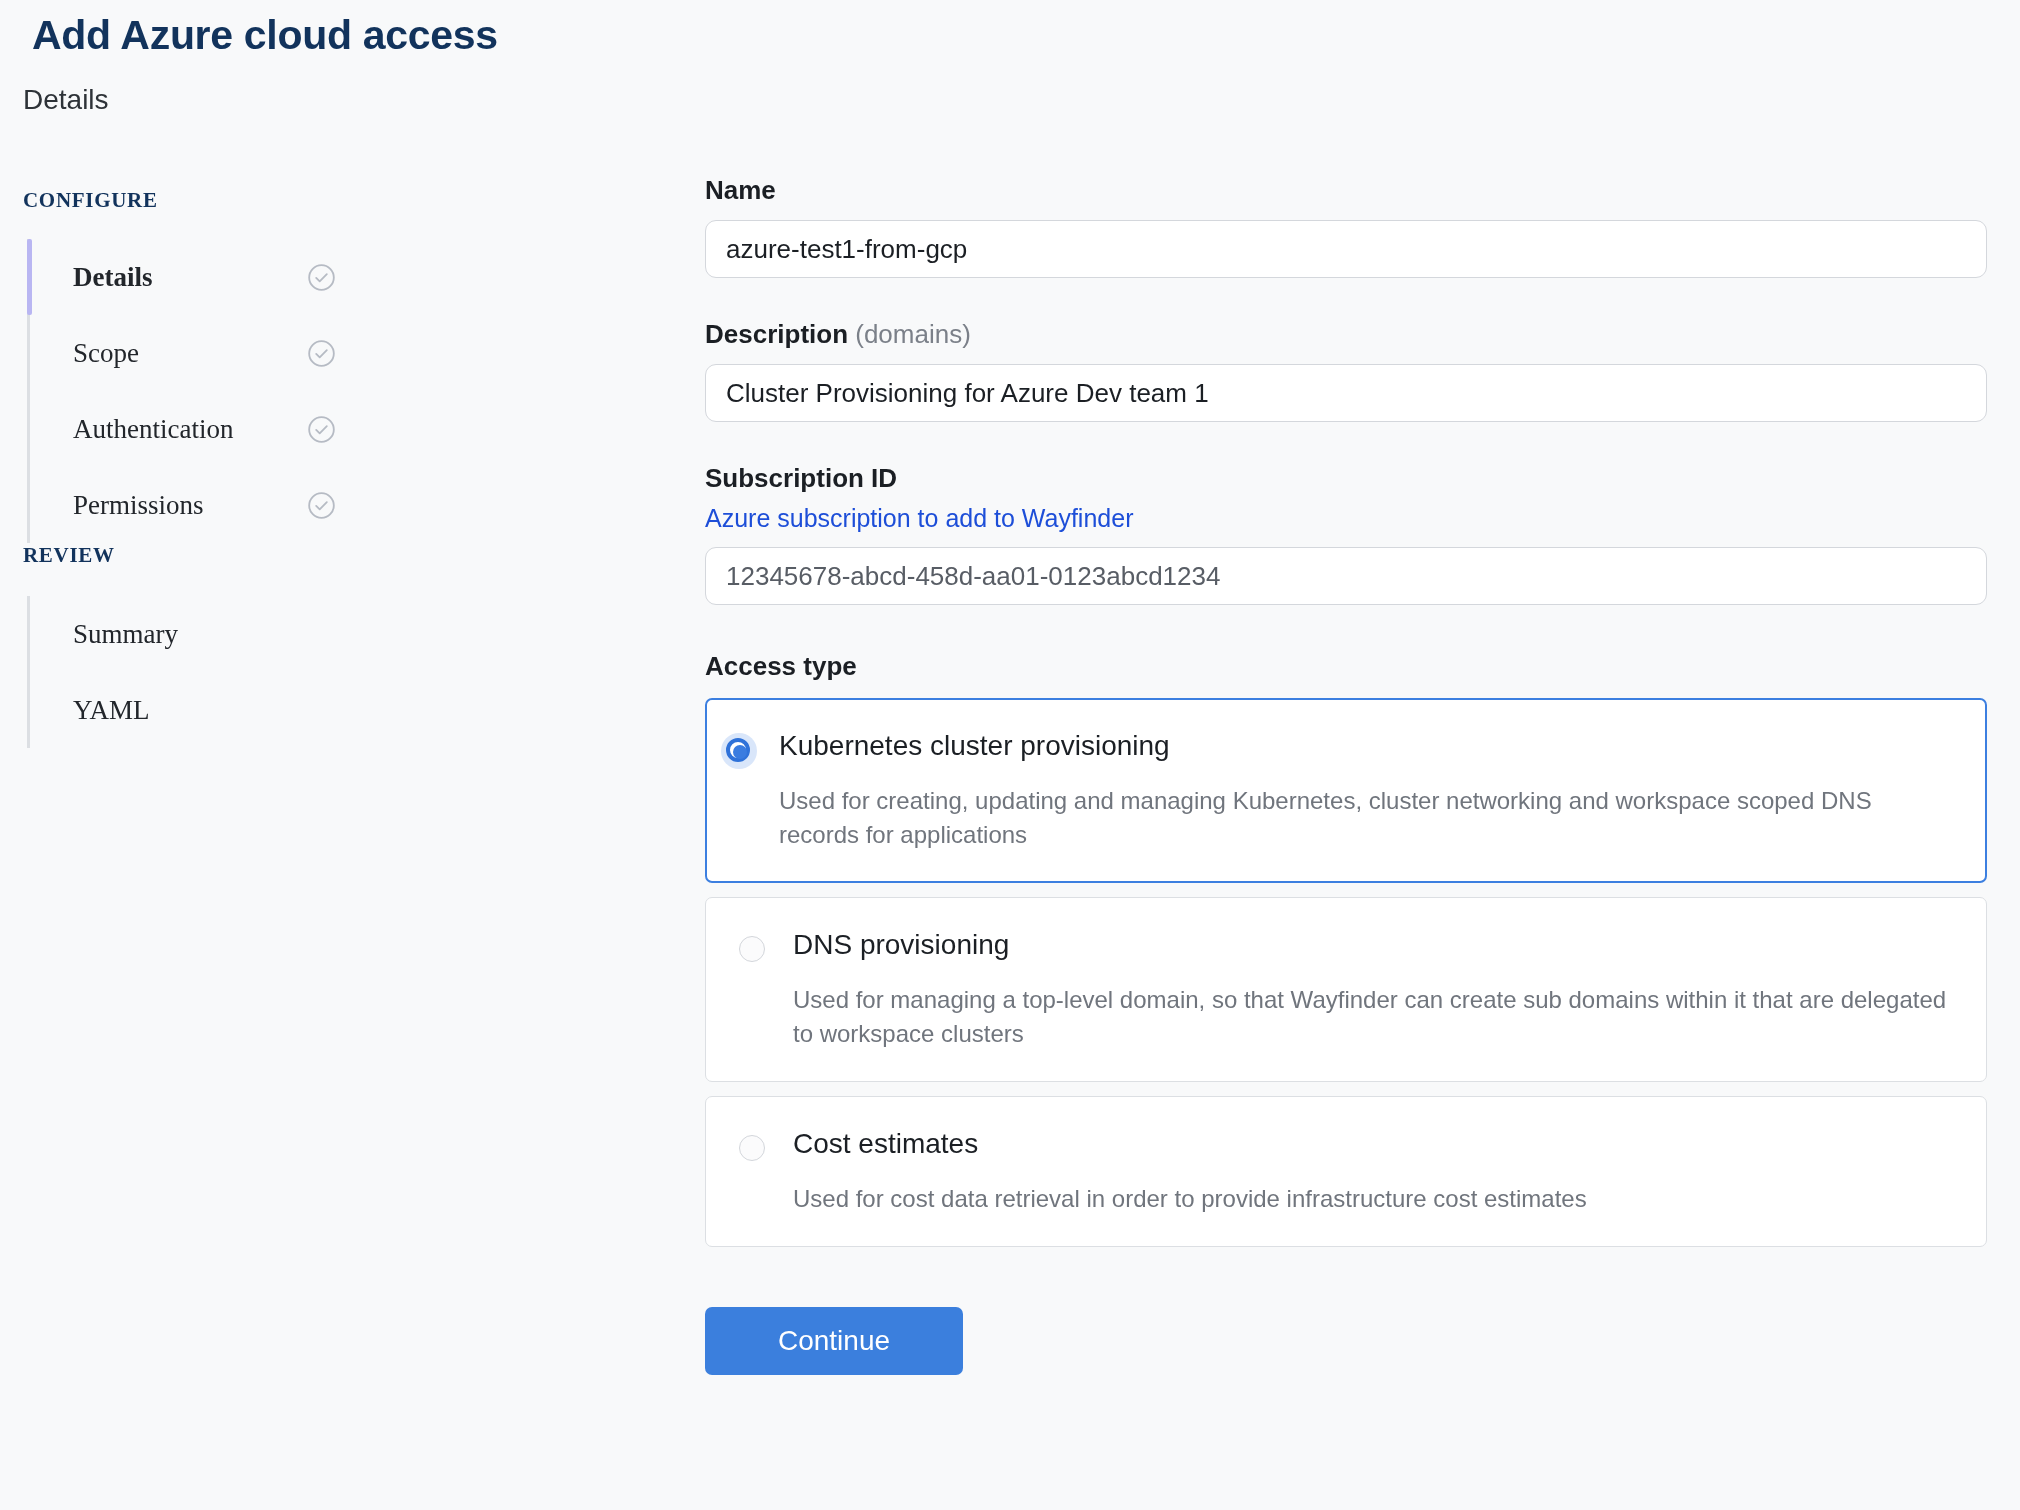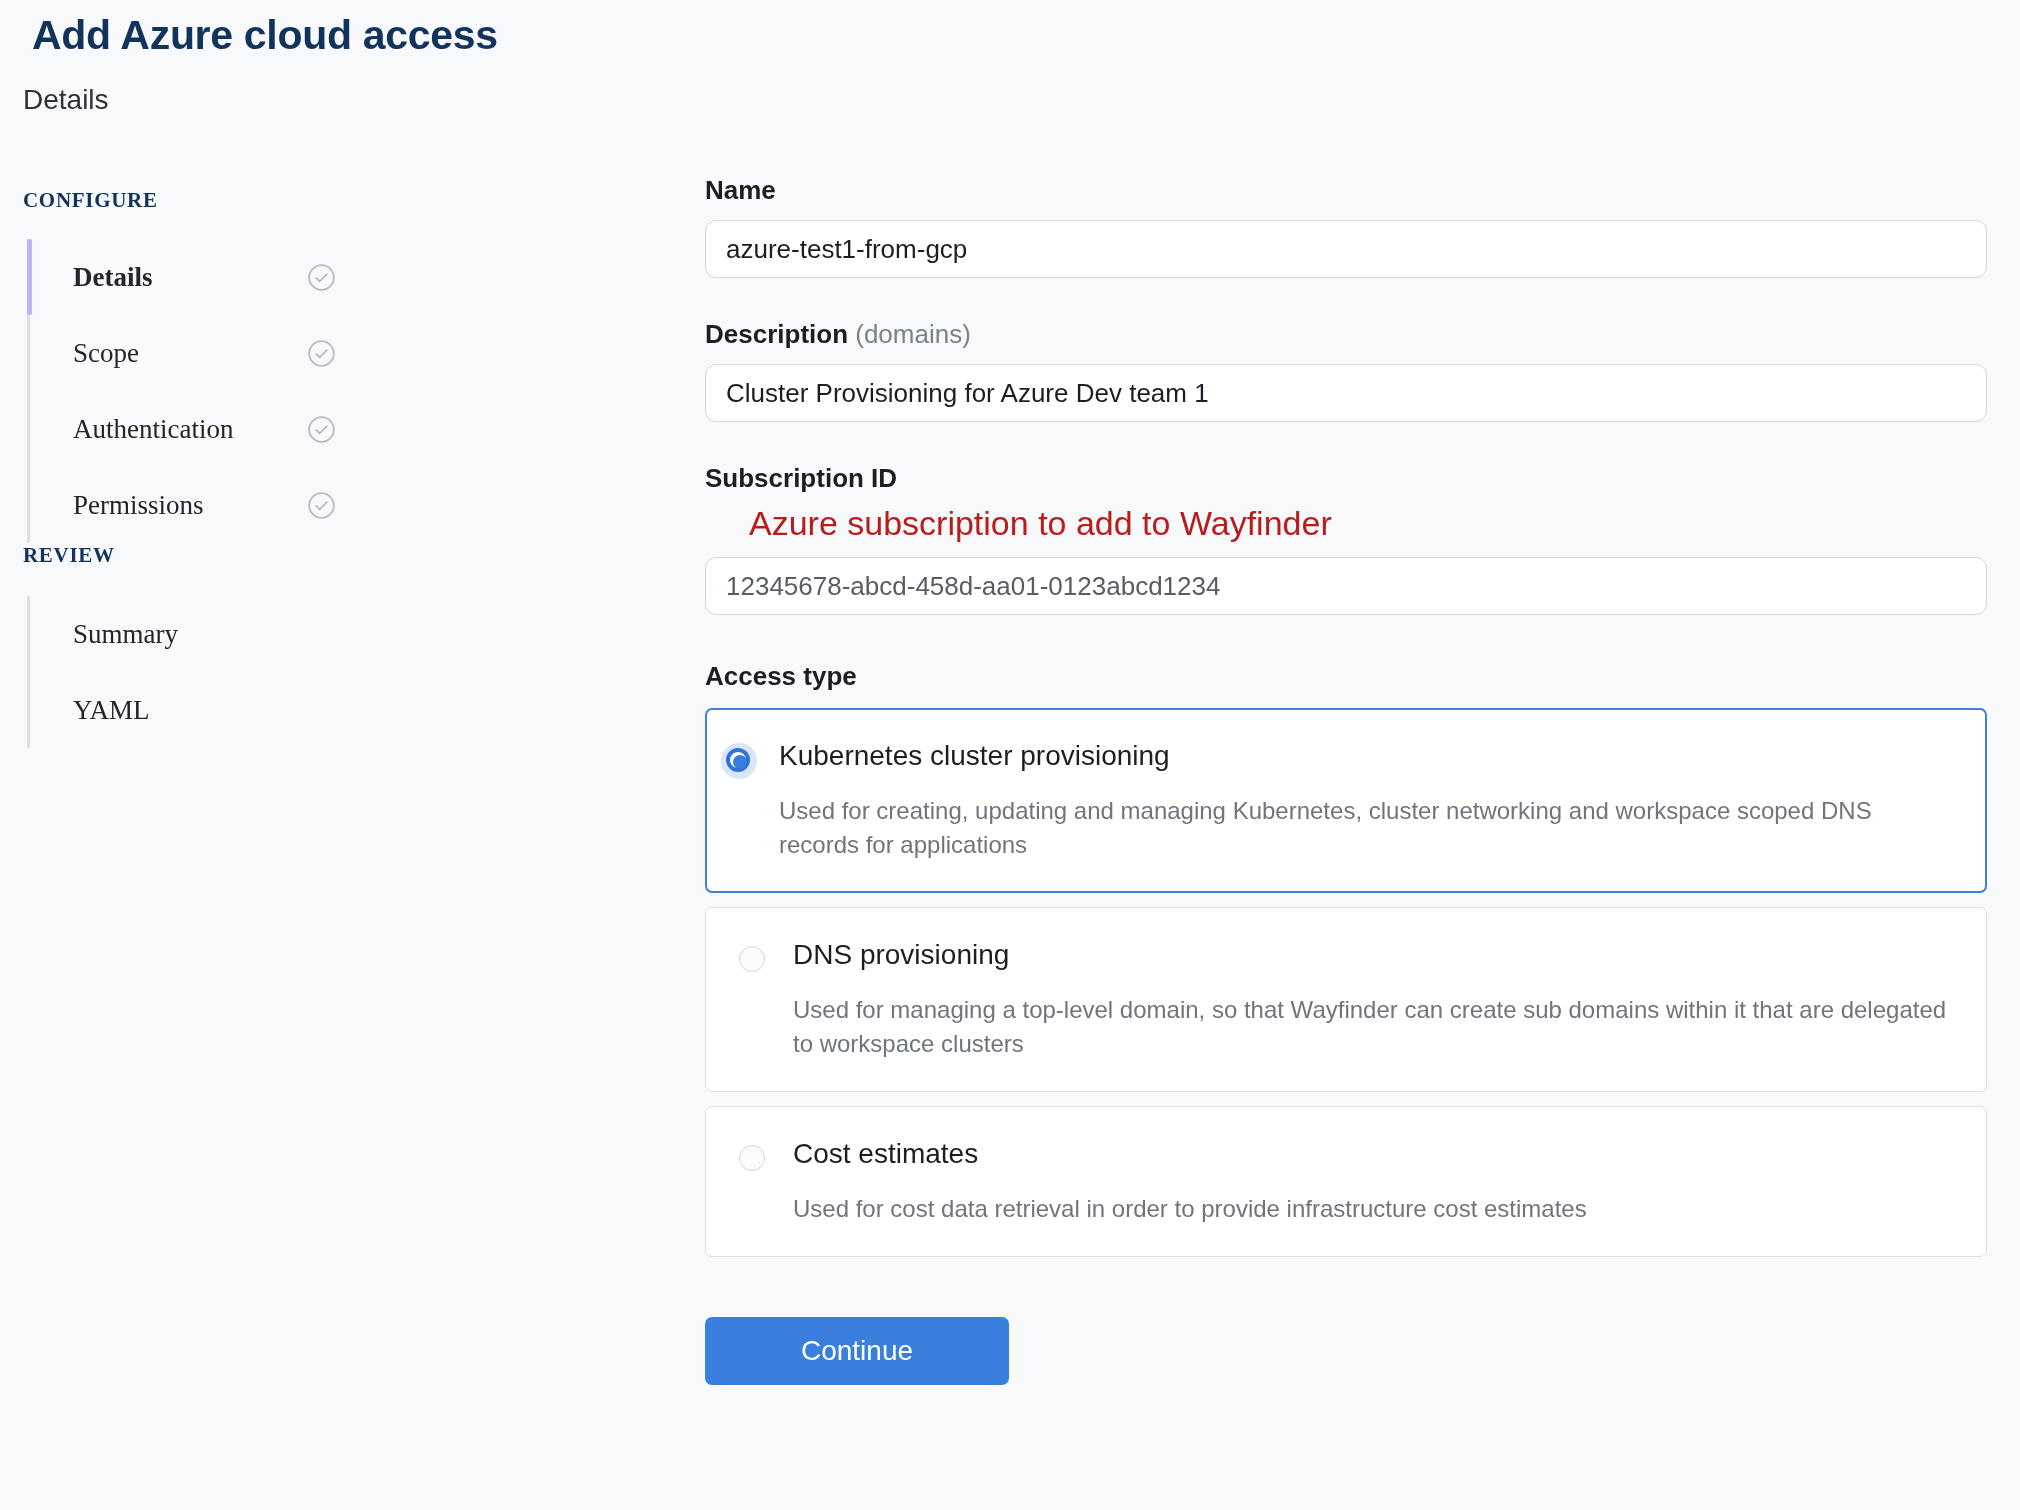--- a/index.html
+++ b/index.html
@@ -107,26 +107,25 @@
     font-size: 26px;
     font-weight: 700;
     color: #1b1f24;
     display: block;
   }
   .label .optional {
     font-weight: 400;
     color: #7b8089;
   }
   .helper {
-    font-size: 34px;
-    font-weight: 400;
-    color: #b91c1c;
+    font-size: 25px;
+    font-weight: 400;
+    color: #1d4ed8;
     margin-top: 10px;
     display: block;
-    margin-left: 44px;
   }
   .input {
     display: block;
     width: 1282px;
     height: 58px;
     margin-top: 14px;
     background: #ffffff;
     border: 1px solid #d4d7dc;
     border-radius: 11px;
     font-family: "Liberation Sans", sans-serif;
@@ -207,21 +206,21 @@
     line-height: 1.42;
     margin-top: 18px;
     margin-left: 57px;
     max-width: 1170px;
   }
 
   
   .actions { margin-top: 60px; }
   .btn-primary {
     display: inline-block;
-    width: 304px;
+    width: 258px;
     height: 68px;
     background: #3b7fdd;
     color: #ffffff;
     border: none;
     border-radius: 7px;
     font-family: "Liberation Sans", sans-serif;
     font-size: 28px;
     font-weight: 400;
     cursor: pointer;
     line-height: 68px;

